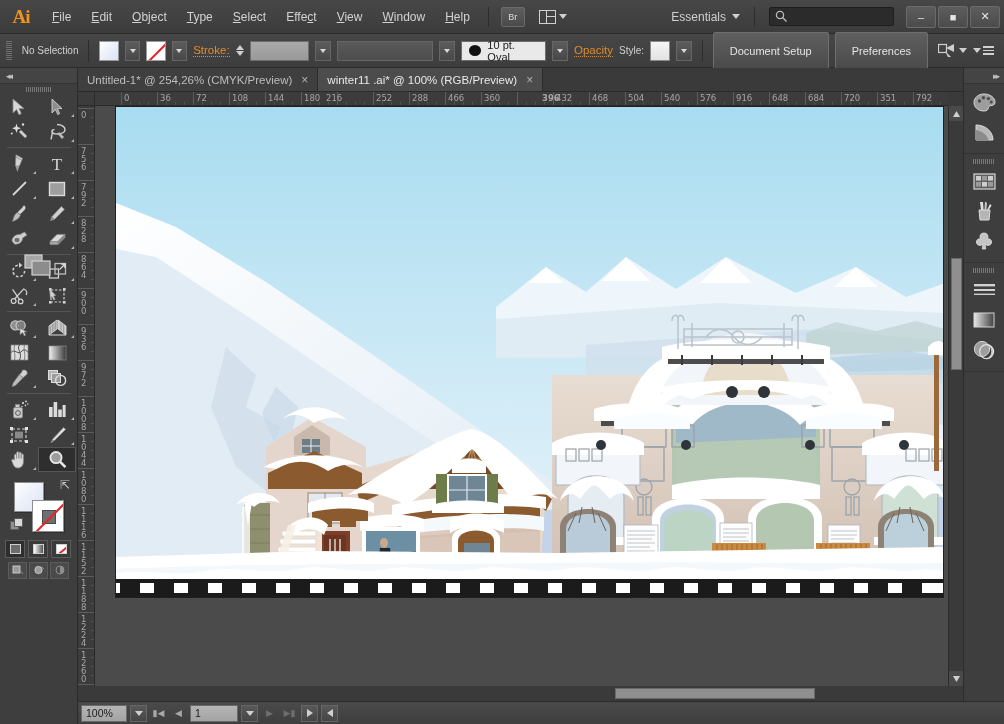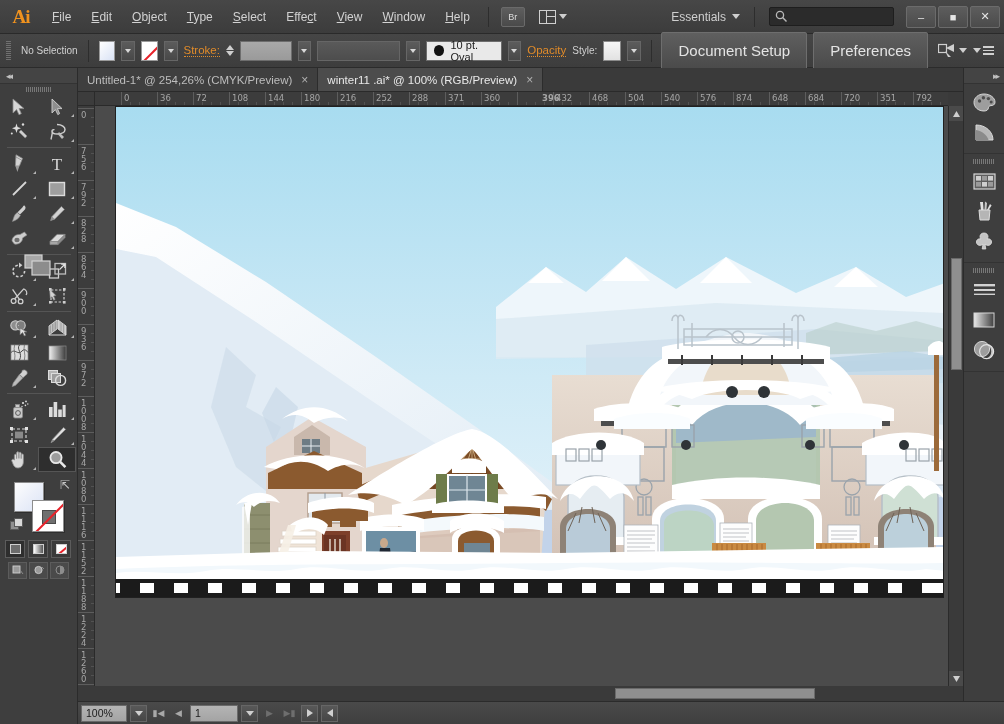--- a/index.html
+++ b/index.html
@@ -110,21 +110,21 @@
     height:20px; background:#e9e9e9; border:1px solid #6d6d6d;
     display:flex; align-items:center; gap:6px; padding:0 7px;
     color:#202020; font-size:11px;
   }
   .oval-dot { width:13px; height:11px; background:#111; border-radius:50%/50%; }
   .swatch-style {
     width:21px; height:20px; background:linear-gradient(#f6f6f6,#e2e2e2); border:1px solid #8a8a8a;
   }
   .btn3d {
     height:38px; padding:0 16px; background:linear-gradient(#5f5f5f,#4a4a4a);
-    border:1px solid #6e6e6e; border-radius:2px; color:#e4e4e4; font-size:15px;
+    border:1px solid #6e6e6e; border-radius:2px; color:#e4e4e4; font-size:11px;
     display:flex; align-items:center; justify-content:center; white-space:nowrap;
   }
   .cb-right { margin-left:auto; display:flex; align-items:center; gap:8px; padding-right:4px; }
   .panel-menu-ico { display:flex; align-items:center; gap:2px; }
   .panel-menu-ico .bars { display:flex; flex-direction:column; gap:2px; }
   .panel-menu-ico .bars i { display:block; width:11px; height:1.5px; background:#d0d0d0; }
 
   
   .tabbar {
     position:absolute; left:78px; top:68px; width:926px; height:24px;
@@ -450,36 +450,36 @@
       <div class="rh-num" style="left: 170px;">144</div>
       <div class="rh-tick minor" style="left: 179px;"></div>
       <div class="rh-tick minor" style="left: 188px;"></div>
       <div class="rh-tick minor" style="left: 197px;"></div>
       <div class="rh-tick" style="left: 206px;"></div>
       <div class="rh-num" style="left: 206px;">180</div>
       <div class="rh-tick minor" style="left: 215px;"></div>
       <div class="rh-tick minor" style="left: 224px;"></div>
       <div class="rh-tick minor" style="left: 233px;"></div>
       <div class="rh-tick" style="left: 242px;"></div>
-      <div class="rh-num" style="left: 242px; text-align: right;">216</div>
+      <div class="rh-num" style="left: 228px; text-align: right;">216</div>
       <div class="rh-tick minor" style="left: 251px;"></div>
       <div class="rh-tick minor" style="left: 260px;"></div>
       <div class="rh-tick minor" style="left: 269px;"></div>
       <div class="rh-tick" style="left: 278px;"></div>
       <div class="rh-num" style="left: 278px;">252</div>
       <div class="rh-tick minor" style="left: 287px;"></div>
       <div class="rh-tick minor" style="left: 296px;"></div>
       <div class="rh-tick minor" style="left: 305px;"></div>
       <div class="rh-tick" style="left: 314px;"></div>
       <div class="rh-num" style="left: 314px;">288</div>
       <div class="rh-tick minor" style="left: 323px;"></div>
       <div class="rh-tick minor" style="left: 332px;"></div>
       <div class="rh-tick minor" style="left: 341px;"></div>
       <div class="rh-tick" style="left: 350px;"></div>
-      <div class="rh-num" style="left: 350px;">371</div>
+      <div class="rh-num" style="left: 350px;">466</div>
       <div class="rh-tick minor" style="left: 359px;"></div>
       <div class="rh-tick minor" style="left: 368px;"></div>
       <div class="rh-tick minor" style="left: 377px;"></div>
       <div class="rh-tick" style="left: 386px;"></div>
       <div class="rh-num" style="left: 386px;">360</div>
       <div class="rh-tick minor" style="left: 395px;"></div>
       <div class="rh-tick minor" style="left: 404px;"></div>
       <div class="rh-tick minor" style="left: 413px;"></div>
       <div class="rh-tick" style="left: 422px;"></div>
       <div class="rh-num" style="left: 444px; font-weight: bold;">396</div>
@@ -505,21 +505,21 @@
       <div class="rh-num" style="left: 566px;">540</div>
       <div class="rh-tick minor" style="left: 575px;"></div>
       <div class="rh-tick minor" style="left: 584px;"></div>
       <div class="rh-tick minor" style="left: 593px;"></div>
       <div class="rh-tick" style="left: 602px;"></div>
       <div class="rh-num" style="left: 602px;">576</div>
       <div class="rh-tick minor" style="left: 611px;"></div>
       <div class="rh-tick minor" style="left: 620px;"></div>
       <div class="rh-tick minor" style="left: 629px;"></div>
       <div class="rh-tick" style="left: 638px;"></div>
-      <div class="rh-num" style="left: 638px;">874</div>
+      <div class="rh-num" style="left: 638px;">916</div>
       <div class="rh-tick minor" style="left: 647px;"></div>
       <div class="rh-tick minor" style="left: 656px;"></div>
       <div class="rh-tick minor" style="left: 665px;"></div>
       <div class="rh-tick" style="left: 674px;"></div>
       <div class="rh-num" style="left: 674px;">648</div>
       <div class="rh-tick minor" style="left: 683px;"></div>
       <div class="rh-tick minor" style="left: 692px;"></div>
       <div class="rh-tick minor" style="left: 701px;"></div>
       <div class="rh-tick" style="left: 710px;"></div>
       <div class="rh-num" style="left: 710px;">684</div>

